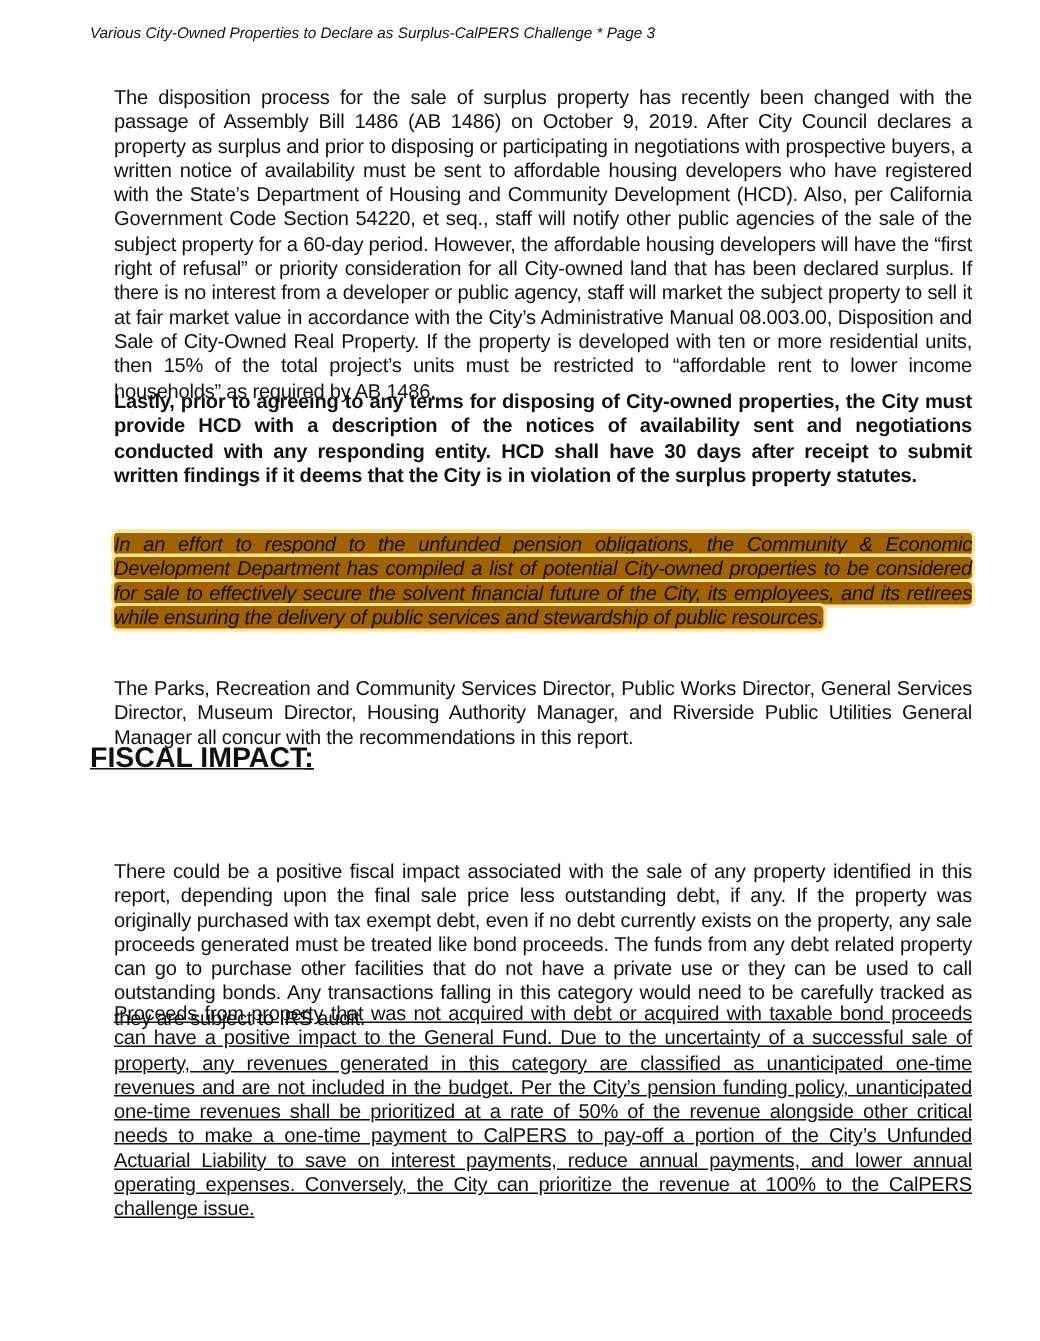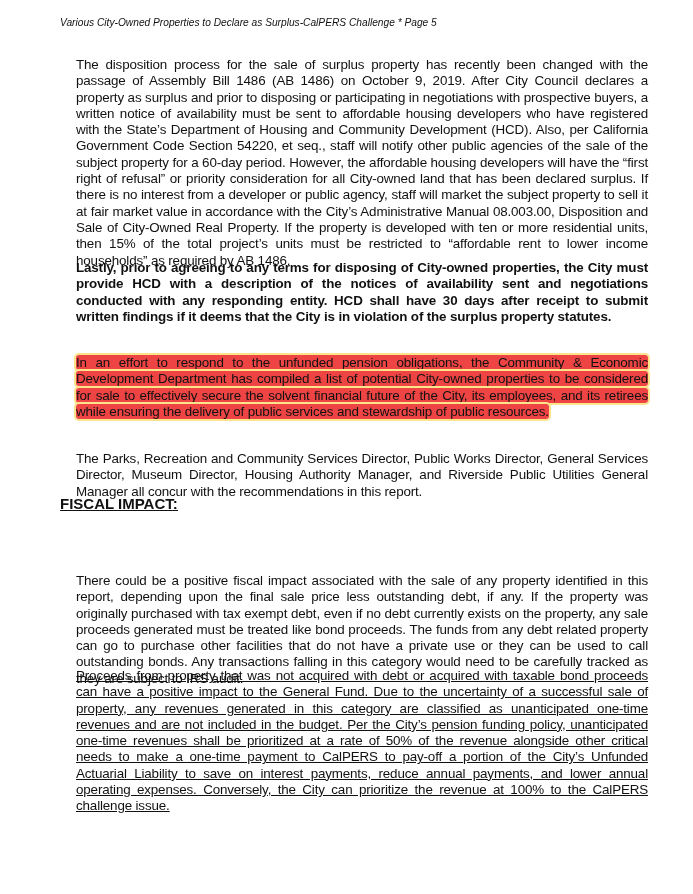--- a/index.html
+++ b/index.html
@@ -19,39 +19,40 @@
     text-align: justify; margin: 16px;
     letter-spacing: -0.15px;
   }
   .p1 { top: 41px; }
   .p2 { top: 244px; font-weight: bold; }
   .p3 { top: 339px; }
   .p4 { top: 435px; }
   .p5 { top: 557px; }
   .p6 { top: 652px; text-decoration: underline; }
   .hl {
-    background: #ef4444;
+    background: #a16207;
     box-shadow: 0 0 0 2px #fde38a;
     border-radius: 3px;
     -webkit-box-decoration-break: clone;
     box-decoration-break: clone;
+    font-style: italic;
   }
   .section-heading {
     position: absolute; left: 0; top: 495px;
-    font-size: 15px; font-weight: bold; margin: 0;
+    font-size: 19px; font-weight: bold; margin: 0;
     text-decoration: underline;
     text-align: right;
   }
   .section-heading .colon { text-decoration: underline; }
 </style>
 </head>
 <body>
 
 <div class="page">
-  <div class="running-header">Various City-Owned Properties to Declare as Surplus-CalPERS Challenge * Page 5</div>
+  <div class="running-header">Various City-Owned Properties to Declare as Surplus-CalPERS Challenge * Page 3</div>
 
   <p class="para p1">The disposition process for the sale of surplus property has recently been changed with the passage of Assembly Bill 1486 (AB 1486) on October 9, 2019. After City Council declares a property as surplus and prior to disposing or participating in negotiations with prospective buyers, a written notice of availability must be sent to affordable housing developers who have registered with the State’s Department of Housing and Community Development (HCD). Also, per California Government Code Section 54220, et seq., staff will notify other public agencies of the sale of the subject property for a 60-day period. However, the affordable housing developers will have the “first right of refusal” or priority consideration for all City-owned land that has been declared surplus. If there is no interest from a developer or public agency, staff will market the subject property to sell it at fair market value in accordance with the City’s Administrative Manual 08.003.00, Disposition and Sale of City-Owned Real Property. If the property is developed with ten or more residential units, then 15% of the total project’s units must be restricted to “affordable rent to lower income households” as required by AB 1486.</p>
 
   <p class="para p2">Lastly, prior to agreeing to any terms for disposing of City-owned properties, the City must provide HCD with a description of the notices of availability sent and negotiations conducted with any responding entity. HCD shall have 30 days after receipt to submit written findings if it deems that the City is in violation of the surplus property statutes.</p>
 
   <p class="para p3"><span class="hl">In an effort to respond to the unfunded pension obligations, the Community &amp; Economic Development Department has compiled a list of potential City-owned properties to be considered for sale to effectively secure the solvent financial future of the City, its employees, and its retirees while ensuring the delivery of public services and stewardship of public resources.</span></p>
 
   <p class="para p4">The Parks, Recreation and Community Services Director, Public Works Director, General Services Director, Museum Director, Housing Authority Manager, and Riverside Public Utilities General Manager all concur with the recommendations in this report.</p>
 
   <h2 class="section-heading"><span>FISCAL IMPACT</span><span class="colon">:</span></h2>

